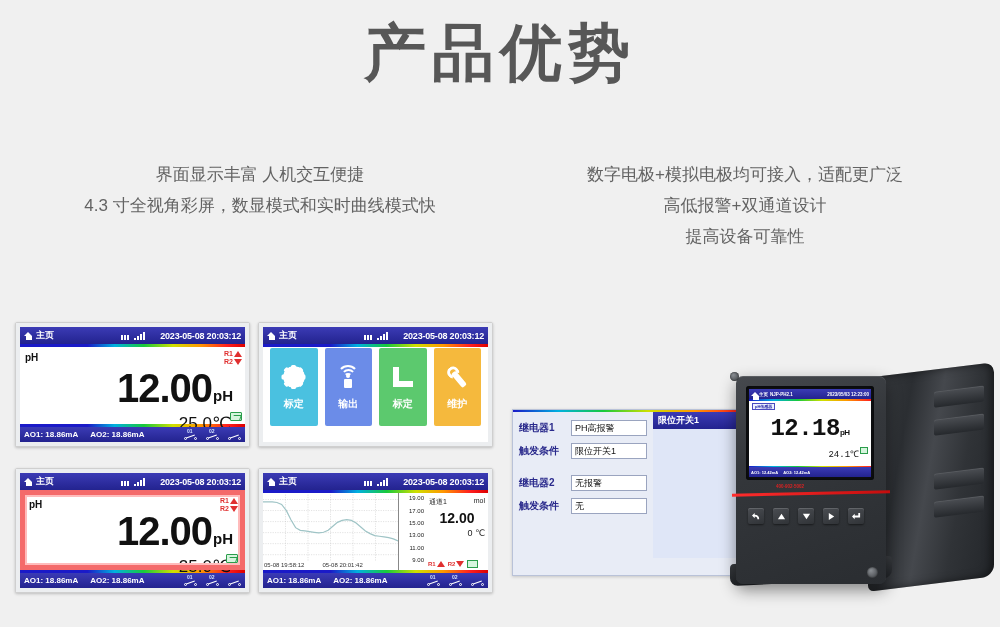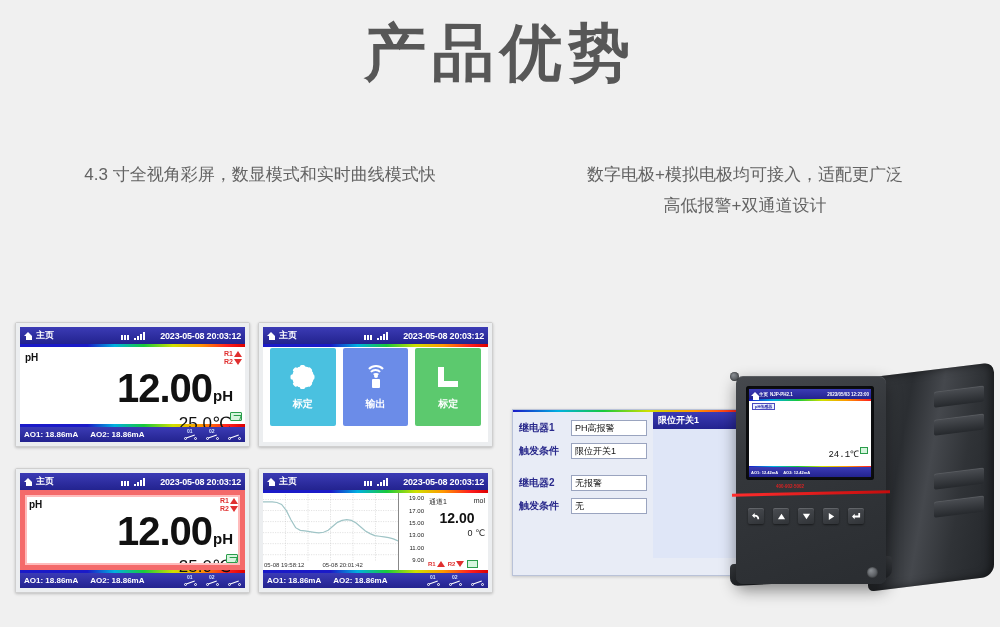--- a/index.html
+++ b/index.html
@@ -248,26 +248,28 @@
   .base { position:absolute; left:30px; top:198px; width:162px; height:22px;
     background:linear-gradient(180deg,#3a3d41,#222529); border-radius:4px 4px 8px 8px;
     transform:skewY(-3deg); }
 </style>
 </head>
 <body>
 
 <div id="page-title">产品优势</div>
 
 <div class="feature-col" id="feature-left">
+  <span class="feature-line">界面显示丰富 人机交互便捷</span>
   <span class="feature-line">4.3 寸全视角彩屏，数显模式和实时曲线模式快</span>
 </div>
 
 <div class="feature-col" id="feature-right">
   <span class="feature-line">数字电极+模拟电极均可接入，适配更广泛</span>
   <span class="feature-line">高低报警+双通道设计</span>
+  <span class="feature-line">提高设备可靠性</span>
 </div>
 
 <div class="screen" id="screen-digital" style="left:15px; top:322px; width:235px; height:125px;">
   <div class="scr-pad">
     <div class="scr-inner" style="display:flex; flex-direction:column;">
       <div class="titlebar">
         <span class="tb-home">
           <span class="home-ico"></span>
           <span>主页</span>
         </span>
@@ -381,20 +383,29 @@
                   <span class="pole"></span>
               </span>
             </span>
             <span class="tile-label">输出</span>
           </div>
           <div class="tile" style="background:#5cc96e">
             <span class="tile-ico">
                 <span class="ico-L"></span>
               </span>
             <span class="tile-label">标定</span>
+          </div>
+          <div class="tile" style="background:#f5b93d">
+            <span class="tile-ico">
+              <span class="ico-wr">
+                  <span class="head"></span>
+                  <span class="handle"></span>
+                </span>
+            </span>
+            <span class="tile-label">维护</span>
           </div>
         </div>
       </div>
     </div>
   </div>
 </div>
 
 <div class="screen" id="screen-digital-alarm" style="left:15px; top:468px; width:235px; height:125px;">
   <div class="scr-pad">
     <div class="scr-inner" style="display:flex; flex-direction:column;">
@@ -609,20 +620,23 @@
     <div class="bezel">
       <div class="dev-screen">
         <div class="ds-top">
           <span class="home-ico" style="width:6px;height:6px"></span>
           <span style="margin-left:2px">主页</span>
           <span style="margin-left:2px">NJP-PH2.1</span>
           <span class="r">2023/05/03  12:23:00</span>
         </div>
         <div class="ds-rain"></div>
         <div class="ds-tag">pH传感器</div>
+        <div class="ds-val">
+          <span>12.18</span><sub>pH</sub>
+        </div>
         <div class="ds-temp">24.1℃</div>
         <div class="ds-chip"></div>
         <div class="ds-botrain"></div>
         <div class="ds-bot">
           <span>AO1: 12.42mA</span>
           <span>AO2: 12.42mA</span>
         </div>
       </div>
     </div>
     <div class="brand">400-902-5002</div>

